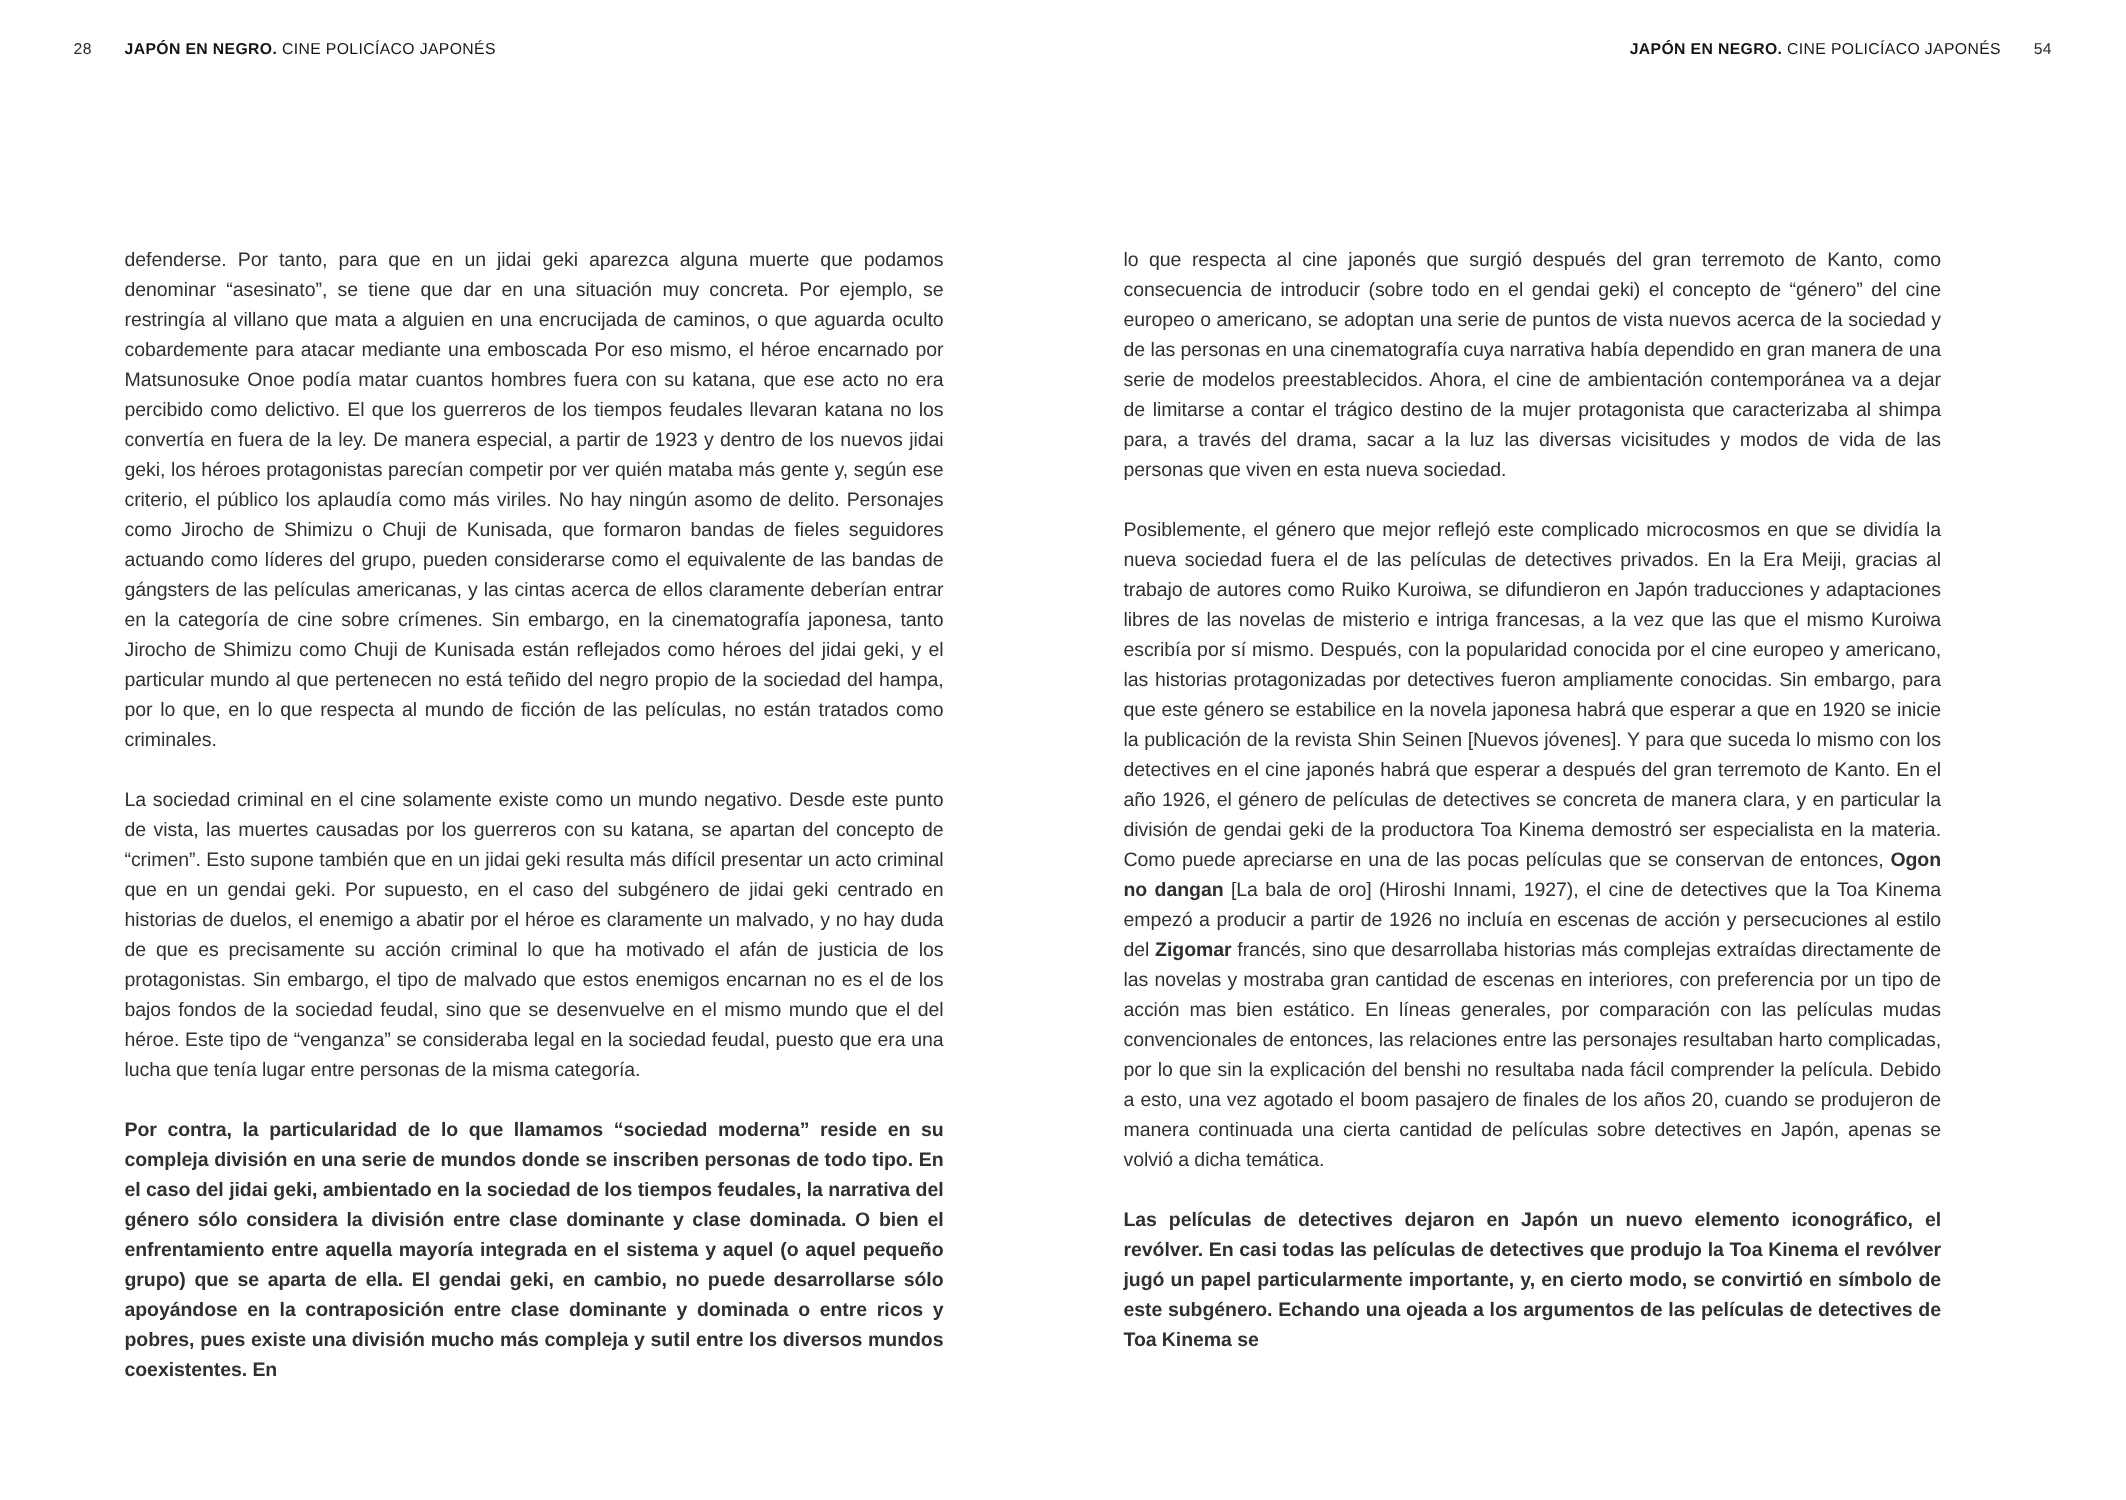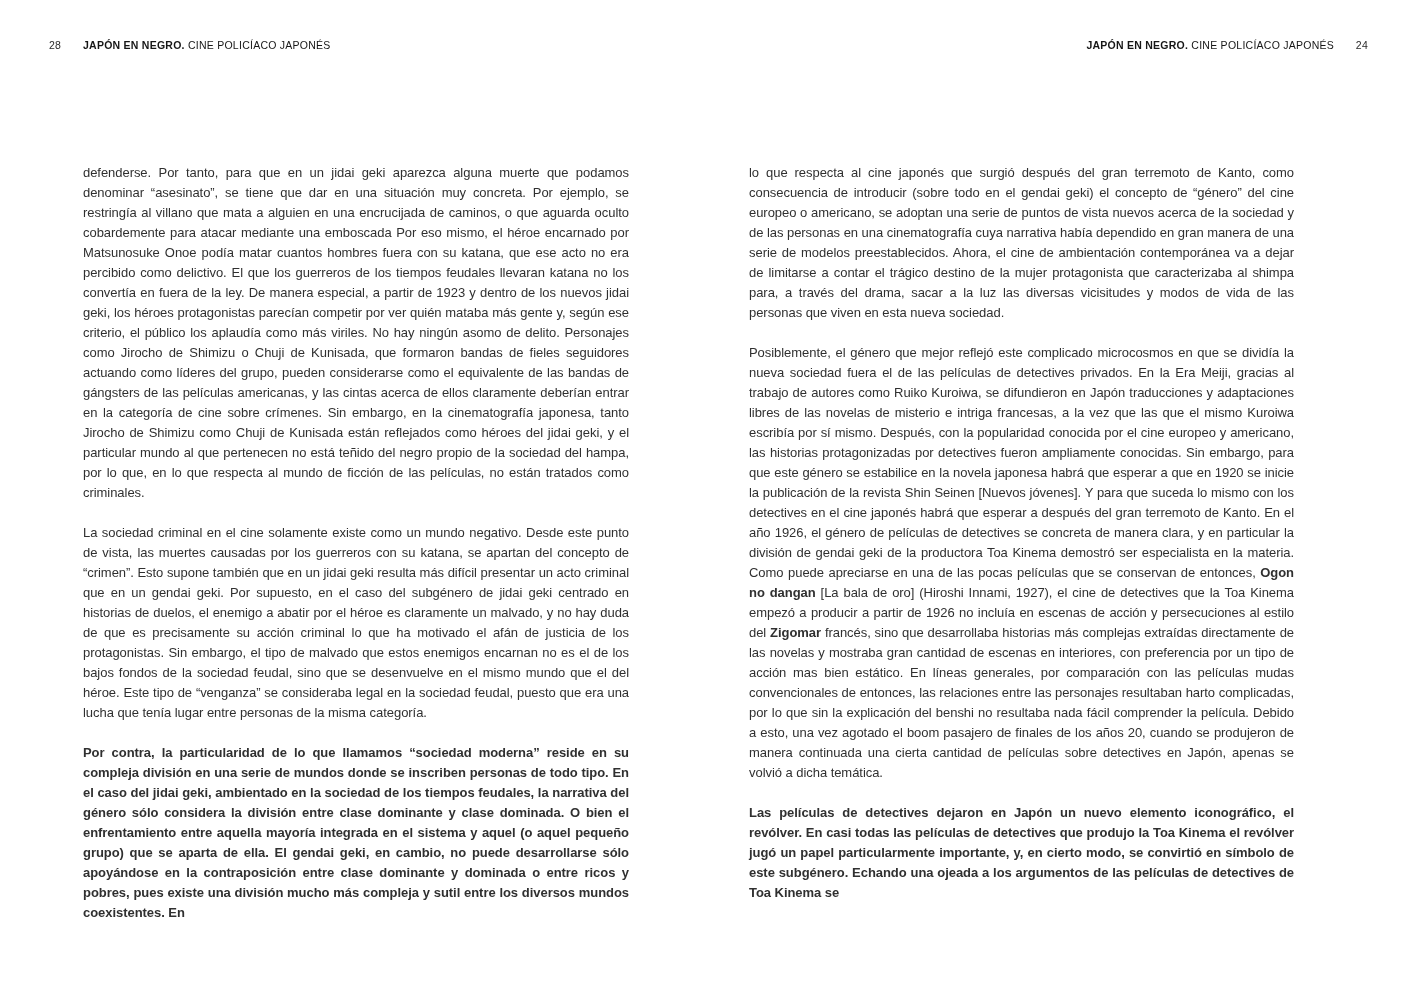--- a/index.html
+++ b/index.html
@@ -10,21 +10,21 @@
     color: #303030;
   }
   .spread {
     position: relative;
     width: 1417px; height: 1000px;
     background: #ffffff;
     overflow: hidden;
   }
   .runhead {
     position: absolute;
-    top: 39px;
+    top: 27px;
     font-size: 10.5px;
     letter-spacing: 0.25px;
     color: #161616;
     white-space: nowrap;
   }
   .runhead .pagenum {
     display: inline-block;
     font-weight: 400;
     color: #2a2a2a;
   }
@@ -52,21 +52,21 @@
 </head>
 <body>
 
 <div class="spread">
 
   <header class="runhead runhead-left">
     <span class="pagenum">28</span><span><b>JAPÓN EN NEGRO.</b><span> CINE POLICÍACO JAPONÉS</span></span>
   </header>
 
   <header class="runhead runhead-right">
-    <span><b>JAPÓN EN NEGRO.</b><span> CINE POLICÍACO JAPONÉS</span></span><span class="pagenum">24</span>
+    <span><b>JAPÓN EN NEGRO.</b><span> CINE POLICÍACO JAPONÉS</span></span><span class="pagenum">54</span>
   </header>
 
   <main class="text-column col-left">
       <p><span>defenderse. Por tanto, para que en un jidai geki aparezca alguna muerte que podamos denominar “asesinato”, se tiene que dar en una situación muy concreta. Por ejemplo, se restringía al villano que mata a alguien en una encrucijada de caminos, o que aguarda oculto cobardemente para atacar mediante una emboscada Por eso mismo, el héroe encarnado por Matsunosuke Onoe podía matar cuantos hombres fuera con su katana, que ese acto no era percibido como delictivo. El que los guerreros de los tiempos feudales llevaran katana no los convertía en fuera de la ley. De manera especial, a partir de 1923 y dentro de los nuevos jidai geki, los héroes protagonistas parecían competir por ver quién mataba más gente y, según ese criterio, el público los aplaudía como más viriles. No hay ningún asomo de delito. Personajes como Jirocho de Shimizu o Chuji de Kunisada, que formaron bandas de fieles seguidores actuando como líderes del grupo, pueden considerarse como el equivalente de las bandas de gángsters de las películas americanas, y las cintas acerca de ellos claramente deberían entrar en la categoría de cine sobre crímenes. Sin embargo, en la cinematografía japonesa, tanto Jirocho de Shimizu como Chuji de Kunisada están reflejados como héroes del jidai geki, y el particular mundo al que pertenecen no está teñido del negro propio de la sociedad del hampa, por lo que, en lo que respecta al mundo de ficción de las películas, no están tratados como criminales.</span></p>
       <p><span>La sociedad criminal en el cine solamente existe como un mundo negativo. Desde este punto de vista, las muertes causadas por los guerreros con su katana, se apartan del concepto de “crimen”. Esto supone también que en un jidai geki resulta más difícil presentar un acto criminal que en un gendai geki. Por supuesto, en el caso del subgénero de jidai geki centrado en historias de duelos, el enemigo a abatir por el héroe es claramente un malvado, y no hay duda de que es precisamente su acción criminal lo que ha motivado el afán de justicia de los protagonistas. Sin embargo, el tipo de malvado que estos enemigos encarnan no es el de los bajos fondos de la sociedad feudal, sino que se desenvuelve en el mismo mundo que el del héroe. Este tipo de “venganza” se consideraba legal en la sociedad feudal, puesto que era una lucha que tenía lugar entre personas de la misma categoría.</span></p>
       <p><span>Por contra, la particularidad de lo que llamamos “sociedad moderna” reside en su compleja división en una serie de mundos donde se inscriben personas de todo tipo. En el caso del jidai geki, ambientado en la sociedad de los tiempos feudales, la narrativa del género sólo considera la división entre clase dominante y clase dominada. O bien el enfrentamiento entre aquella mayoría integrada en el sistema y aquel (o aquel pequeño grupo) que se aparta de ella. El gendai geki, en cambio, no puede desarrollarse sólo apoyándose en la contraposición entre clase dominante y dominada o entre ricos y pobres, pues existe una división mucho más compleja y sutil entre los diversos mundos coexistentes. En</span></p>
     </main>
 
   <main class="text-column col-right">
       <p><span>lo que respecta al cine japonés que surgió después del gran terremoto de Kanto, como consecuencia de introducir (sobre todo en el gendai geki) el concepto de “género” del cine europeo o americano, se adoptan una serie de puntos de vista nuevos acerca de la sociedad y de las personas en una cinematografía cuya narrativa había dependido en gran manera de una serie de modelos preestablecidos. Ahora, el cine de ambientación contemporánea va a dejar de limitarse a contar el trágico destino de la mujer protagonista que caracterizaba al shimpa para, a través del drama, sacar a la luz las diversas vicisitudes y modos de vida de las personas que viven en esta nueva sociedad.</span></p>

